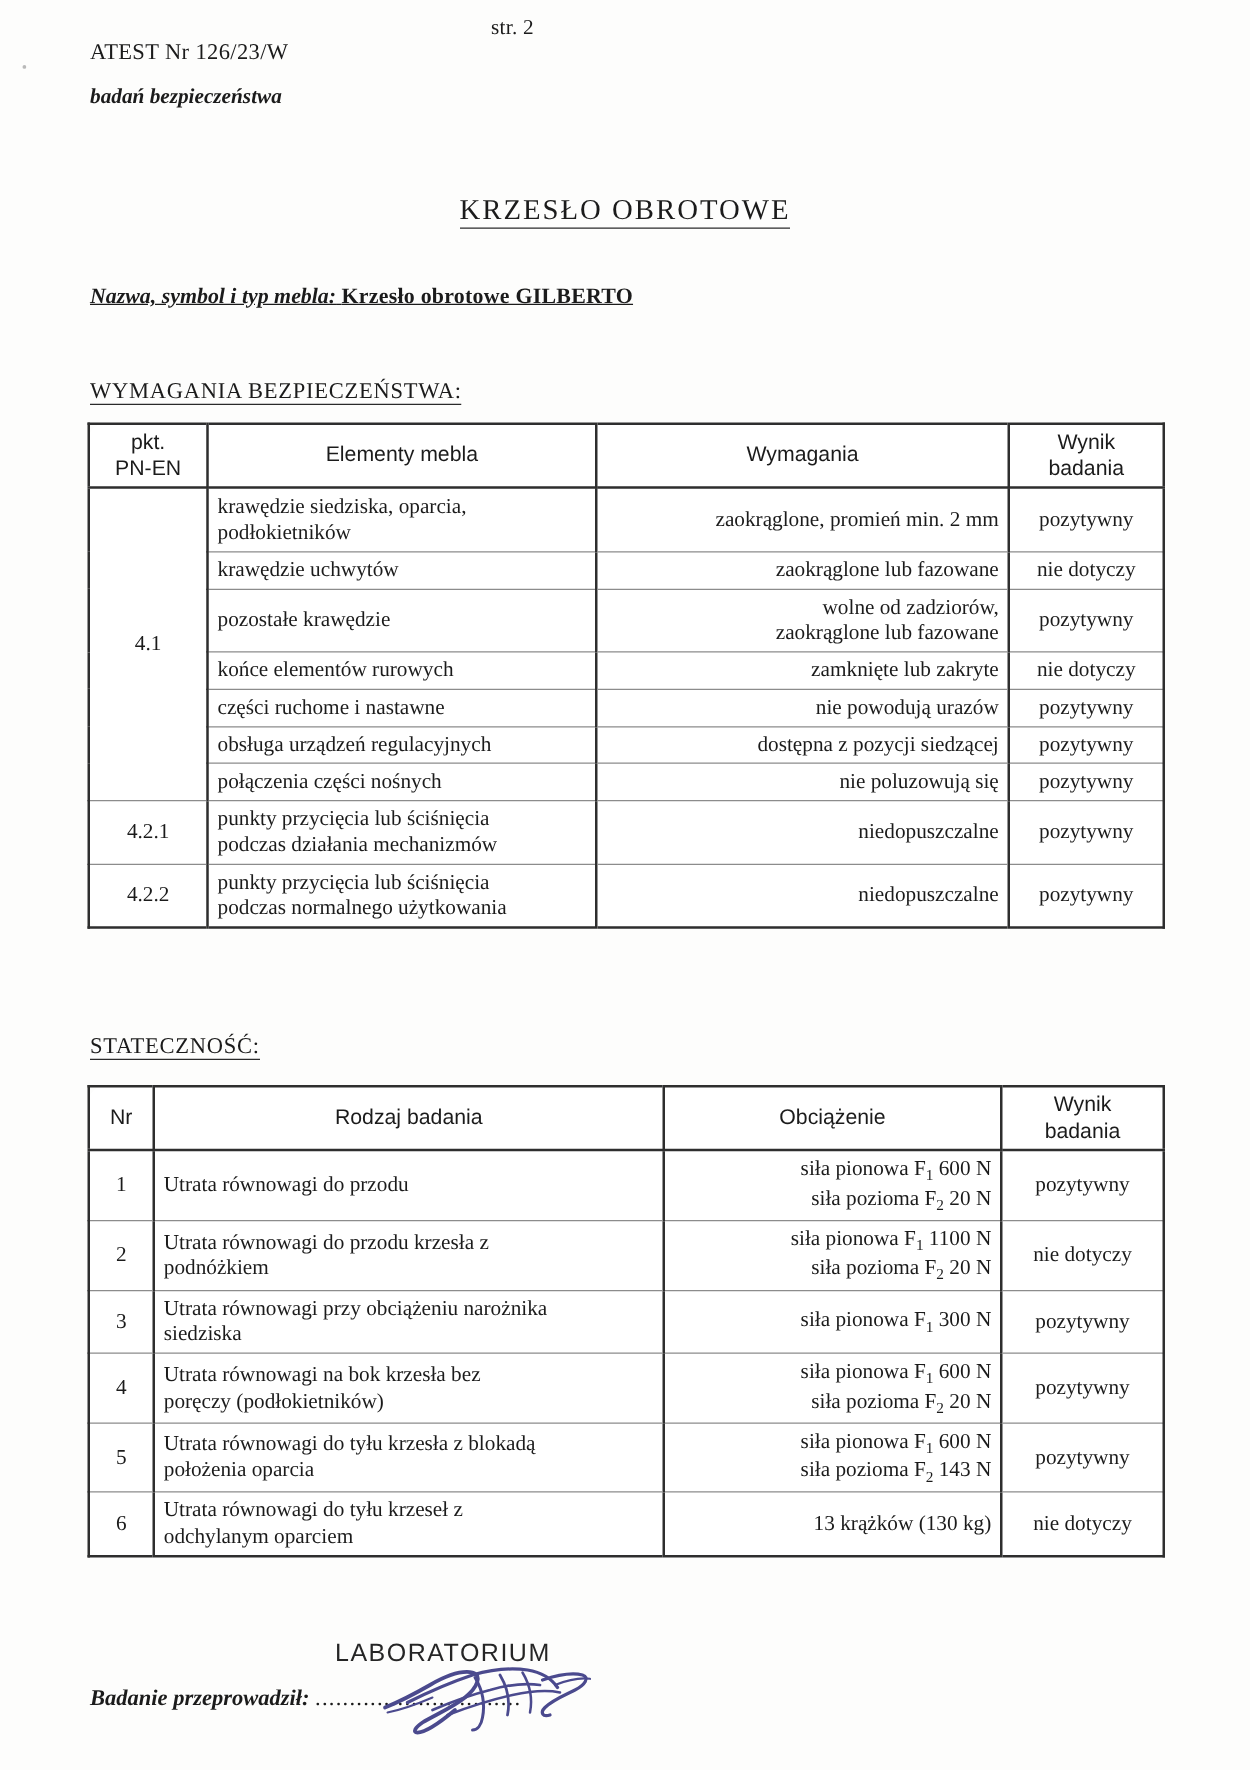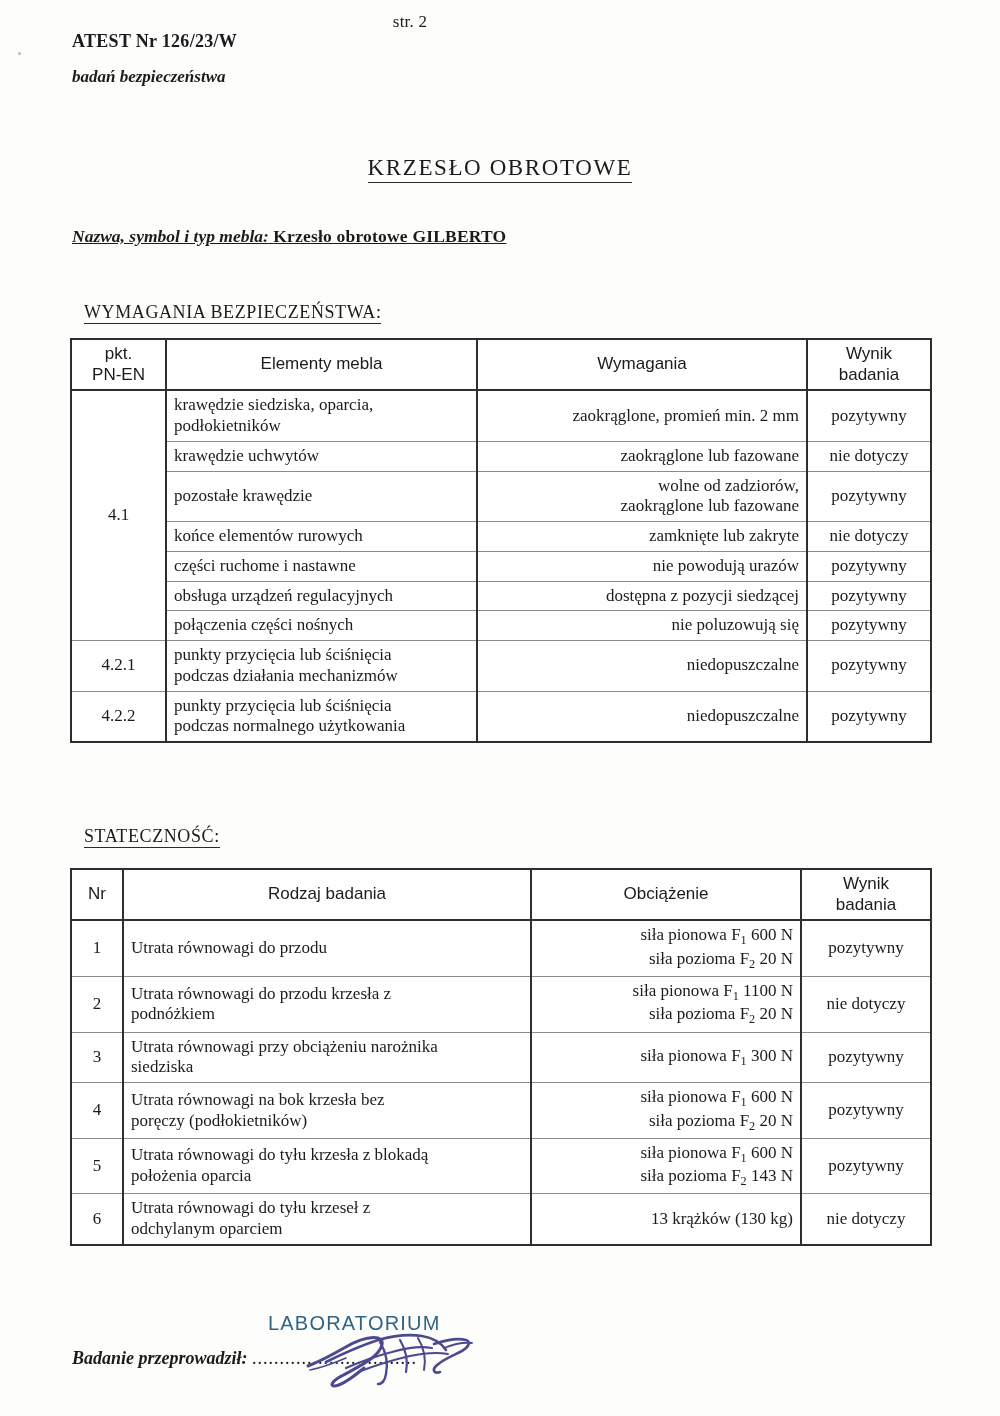--- a/index.html
+++ b/index.html
@@ -38,21 +38,21 @@
     text-align: center;
     font-size: 17px;
     letter-spacing: 0.2px;
   }
   .doc-header {
     position: absolute;
     left: 72px;
     top: 30px;
   }
   .doc-header .atest {
-    font-weight: bold;
+    font-weight: normal;
     font-size: 18px;
     letter-spacing: 0.3px;
     line-height: 1.25;
     text-align: right;
   }
   .doc-header .sub {
     font-style: italic;
     font-weight: bold;
     font-size: 17px;
     line-height: 1.3;
@@ -88,21 +88,20 @@
   }
   .section-title {
     position: absolute;
     left: 72px;
     font-size: 18px;
     letter-spacing: 0.6px;
   }
   .section-title span {
     border-bottom: 1.4px solid #2a2a2a;
     padding-bottom: 1px;
-    margin-left: 12px;
   }
   #sec-wymagania { top: 302px; }
   #sec-statecznosc { top: 826px; }
 
   table.doc-table {
     position: absolute;
     border-collapse: collapse;
     background: #fff;
     table-layout: fixed;
     border-radius: 16px;
@@ -167,21 +166,21 @@
     font-weight: normal;
     letter-spacing: 1px;
   }
   .stamp {
     position: absolute;
     left: 268px;
     top: 1312px;
     font-family: "Liberation Sans", sans-serif;
     font-size: 20px;
     letter-spacing: 1.2px;
-    color: #0c4a6e;
+    color: #000000;
     opacity: 0.85;
   }
   .signature {
     position: absolute;
     left: 296px;
     top: 1322px;
     width: 220px;
     height: 70px;
     pointer-events: none;
   }

